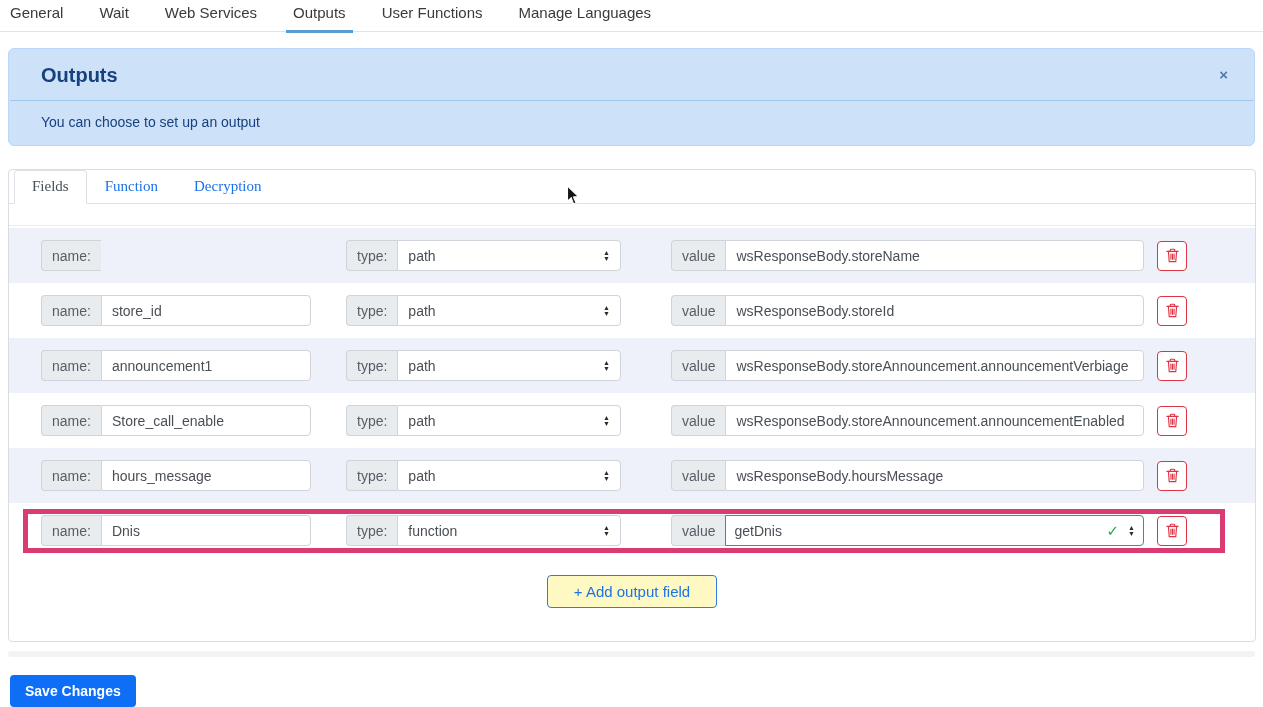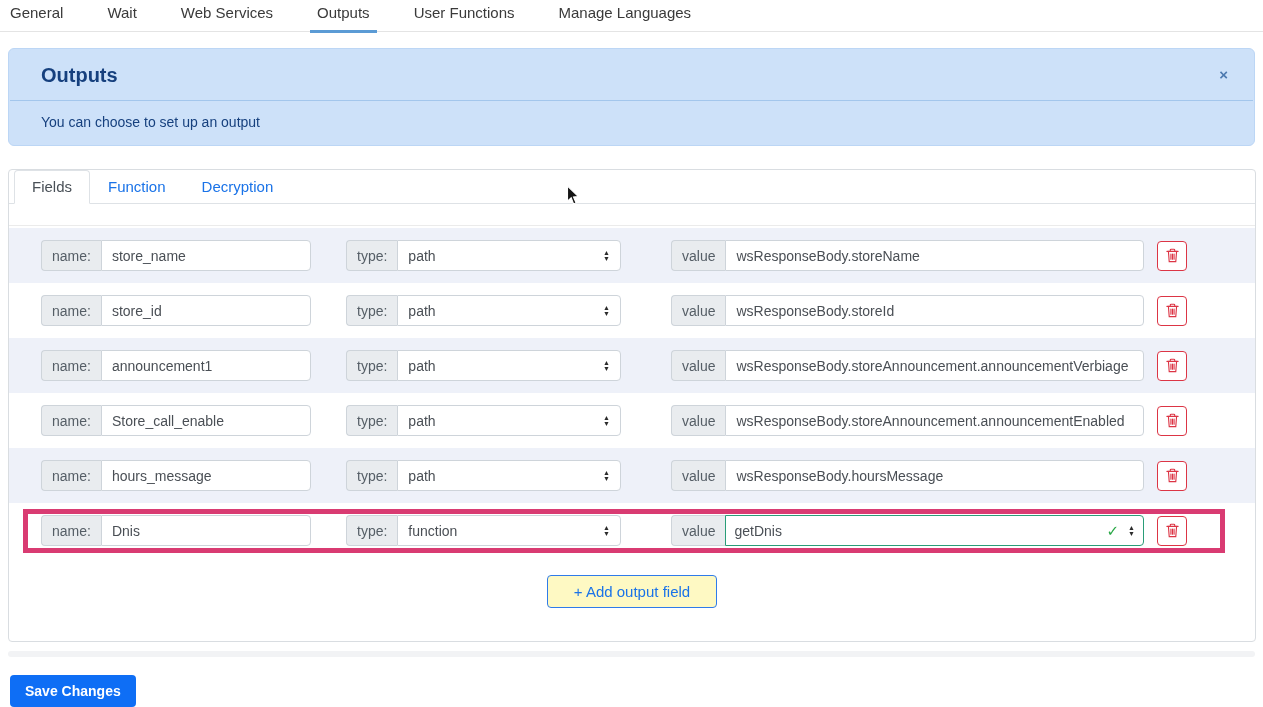--- a/index.html
+++ b/index.html
@@ -1,41 +1,41 @@
 <!DOCTYPE html>
 <html><head>
 <meta charset="utf-8">
 <style>
   * { margin:0; padding:0; box-sizing:border-box; }
   html,body { width:1263px; height:707px; background:#fff; overflow:hidden;
     font-family:"Liberation Sans","DejaVu Sans",sans-serif; }
   .screen { position:relative; width:1263px; height:707px; }
 
   
-  .topnav { display:flex; align-items:flex-end; gap:40px; padding:0 0 0 8px;
+  .topnav { display:flex; align-items:flex-end; gap:32px; padding:0 0 0 8px;
     border-bottom:1px solid #e4e4e4; height:32px; }
   .nav-tab { position:relative; font-size:15px; color:#3a3a3a; padding:6px 2px 10px;
     cursor:pointer; white-space:nowrap; }
   .nav-tab.active::after { content:""; position:absolute; left:-5px; right:-5px;
     bottom:-2px; height:3px; background:#5b9bd5; }
 
   
   .banner { position:relative; margin:16px 8px 0; background:#cde1f9;
     border:1px solid #bcd6f5; border-radius:6px; color:#16407e; }
   .banner-title { font-size:20px; font-weight:700; padding:15px 32px 13px; }
   .banner-divider { border-top:1px solid #a3c6ec; margin:0 1px; }
   .banner-msg { font-size:14px; padding:13px 32px 15px; }
   .banner-close { position:absolute; top:18px; right:26px; font-size:15px;
     font-weight:700; color:#4d7ab0; cursor:pointer; line-height:1; }
 
   
   .card { margin:23px 7px 0 8px; height:473px; border:1px solid #d9dde1;
     border-radius:4px; background:#fff; }
   .card-tabs { display:flex; align-items:flex-end; padding-left:5px;
-    border-bottom:1px solid #dee2e6; height:34px; }
+    border-bottom:1px solid #dee2e6; height:34px;font-family:Liberation Serif, serif; }
   .ptab { font-size:15px; padding:7px 17px 8px; color:#1a73e8; cursor:pointer;
     margin-bottom:-1px; border:1px solid transparent; white-space:nowrap; }
   .ptab.active { color:#495057; background:#fff; border-color:#dee2e6;
     border-bottom-color:#fff; border-radius:4px 4px 0 0; }
   .rows-divider { border-top:1px solid #ebebeb; margin-top:21px; }
 
   
   .rows { margin-top:2px; }
   .field-row { position:relative; display:flex; align-items:center; height:55px;
     padding-left:32px; background:#fff; }
@@ -135,21 +135,20 @@
         </div>
     </div>
 
     <div class="rows-divider"></div>
 
     <div class="rows">
       <div class="field-row">
 
           <div class="igroup name-group">
             <span class="prefix">name:</span>
-            <input class="tinput" value="store_name" style="">
           </div>
 
           <div class="igroup type-group">
             <span class="prefix">type:</span>
             <div class="tselect">
               <span class="sel-text">path</span>
               <span class="arrows">
                 <span>▲</span>
                 <span>▼</span>
               </span>

